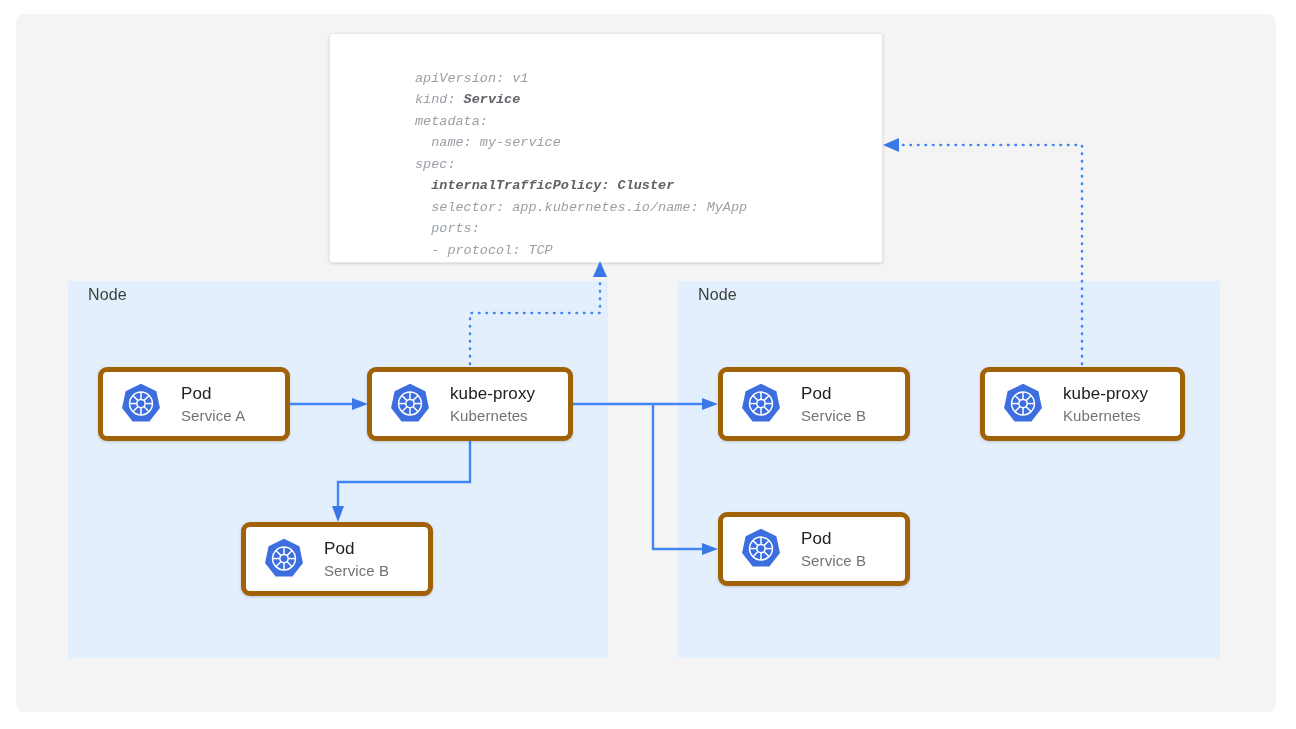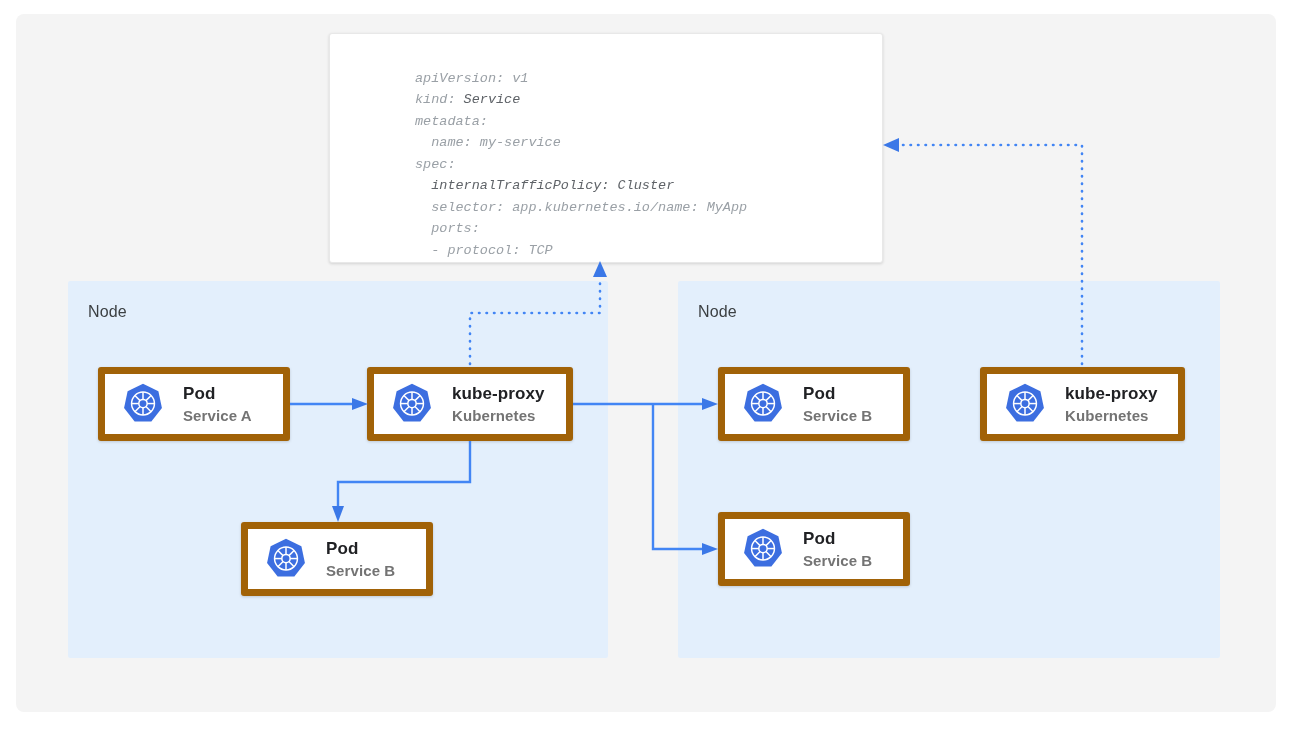--- a/index.html
+++ b/index.html
@@ -49,53 +49,52 @@
     left: 85px;
     top: 20px;
     font-family: "Liberation Mono", "DejaVu Sans Mono", monospace;
     font-size: 13.5px;
     line-height: 21.5px;
     font-style: italic;
     color: #9aa0a6;
     white-space: pre;
   }
   #yaml-code .b {
-    font-weight: normal;
+    font-weight: bold;
     color: #5f6368;
   }
 
   
   .node-panel {
     position: absolute;
     background: #e3effc;
     border-radius: 2px;
   }
   #node-left  { left: 68px;  top: 281px; width: 540px; height: 377px; }
   #node-right { left: 678px; top: 281px; width: 542px; height: 377px; }
   .node-label {
     position: absolute;
     left: 20px;
-    top: 22px;
+    top: 5px;
     font-size: 16px;
     color: #3c4043;
     letter-spacing: 0.1px;
   }
 
   
   .box {
     position: absolute;
     background: #ffffff;
-    border: 7px solid #a16207;
-    border-radius: 3px;
+    border: 5px solid #a16207;
+    border-radius: 9px;
     box-shadow: 0 1px 3px rgba(0,0,0,0.16);
     box-sizing: border-box;
     display: flex;
     align-items: center;
     z-index: 5;
-    font-weight: bold;
   }
   .box .k8s-logo {
     flex: 0 0 auto;
     width: 44px;
     height: 44px;
     margin-left: 16px;
   }
   .box .box-text {
     margin-left: 18px;
     display: flex;

